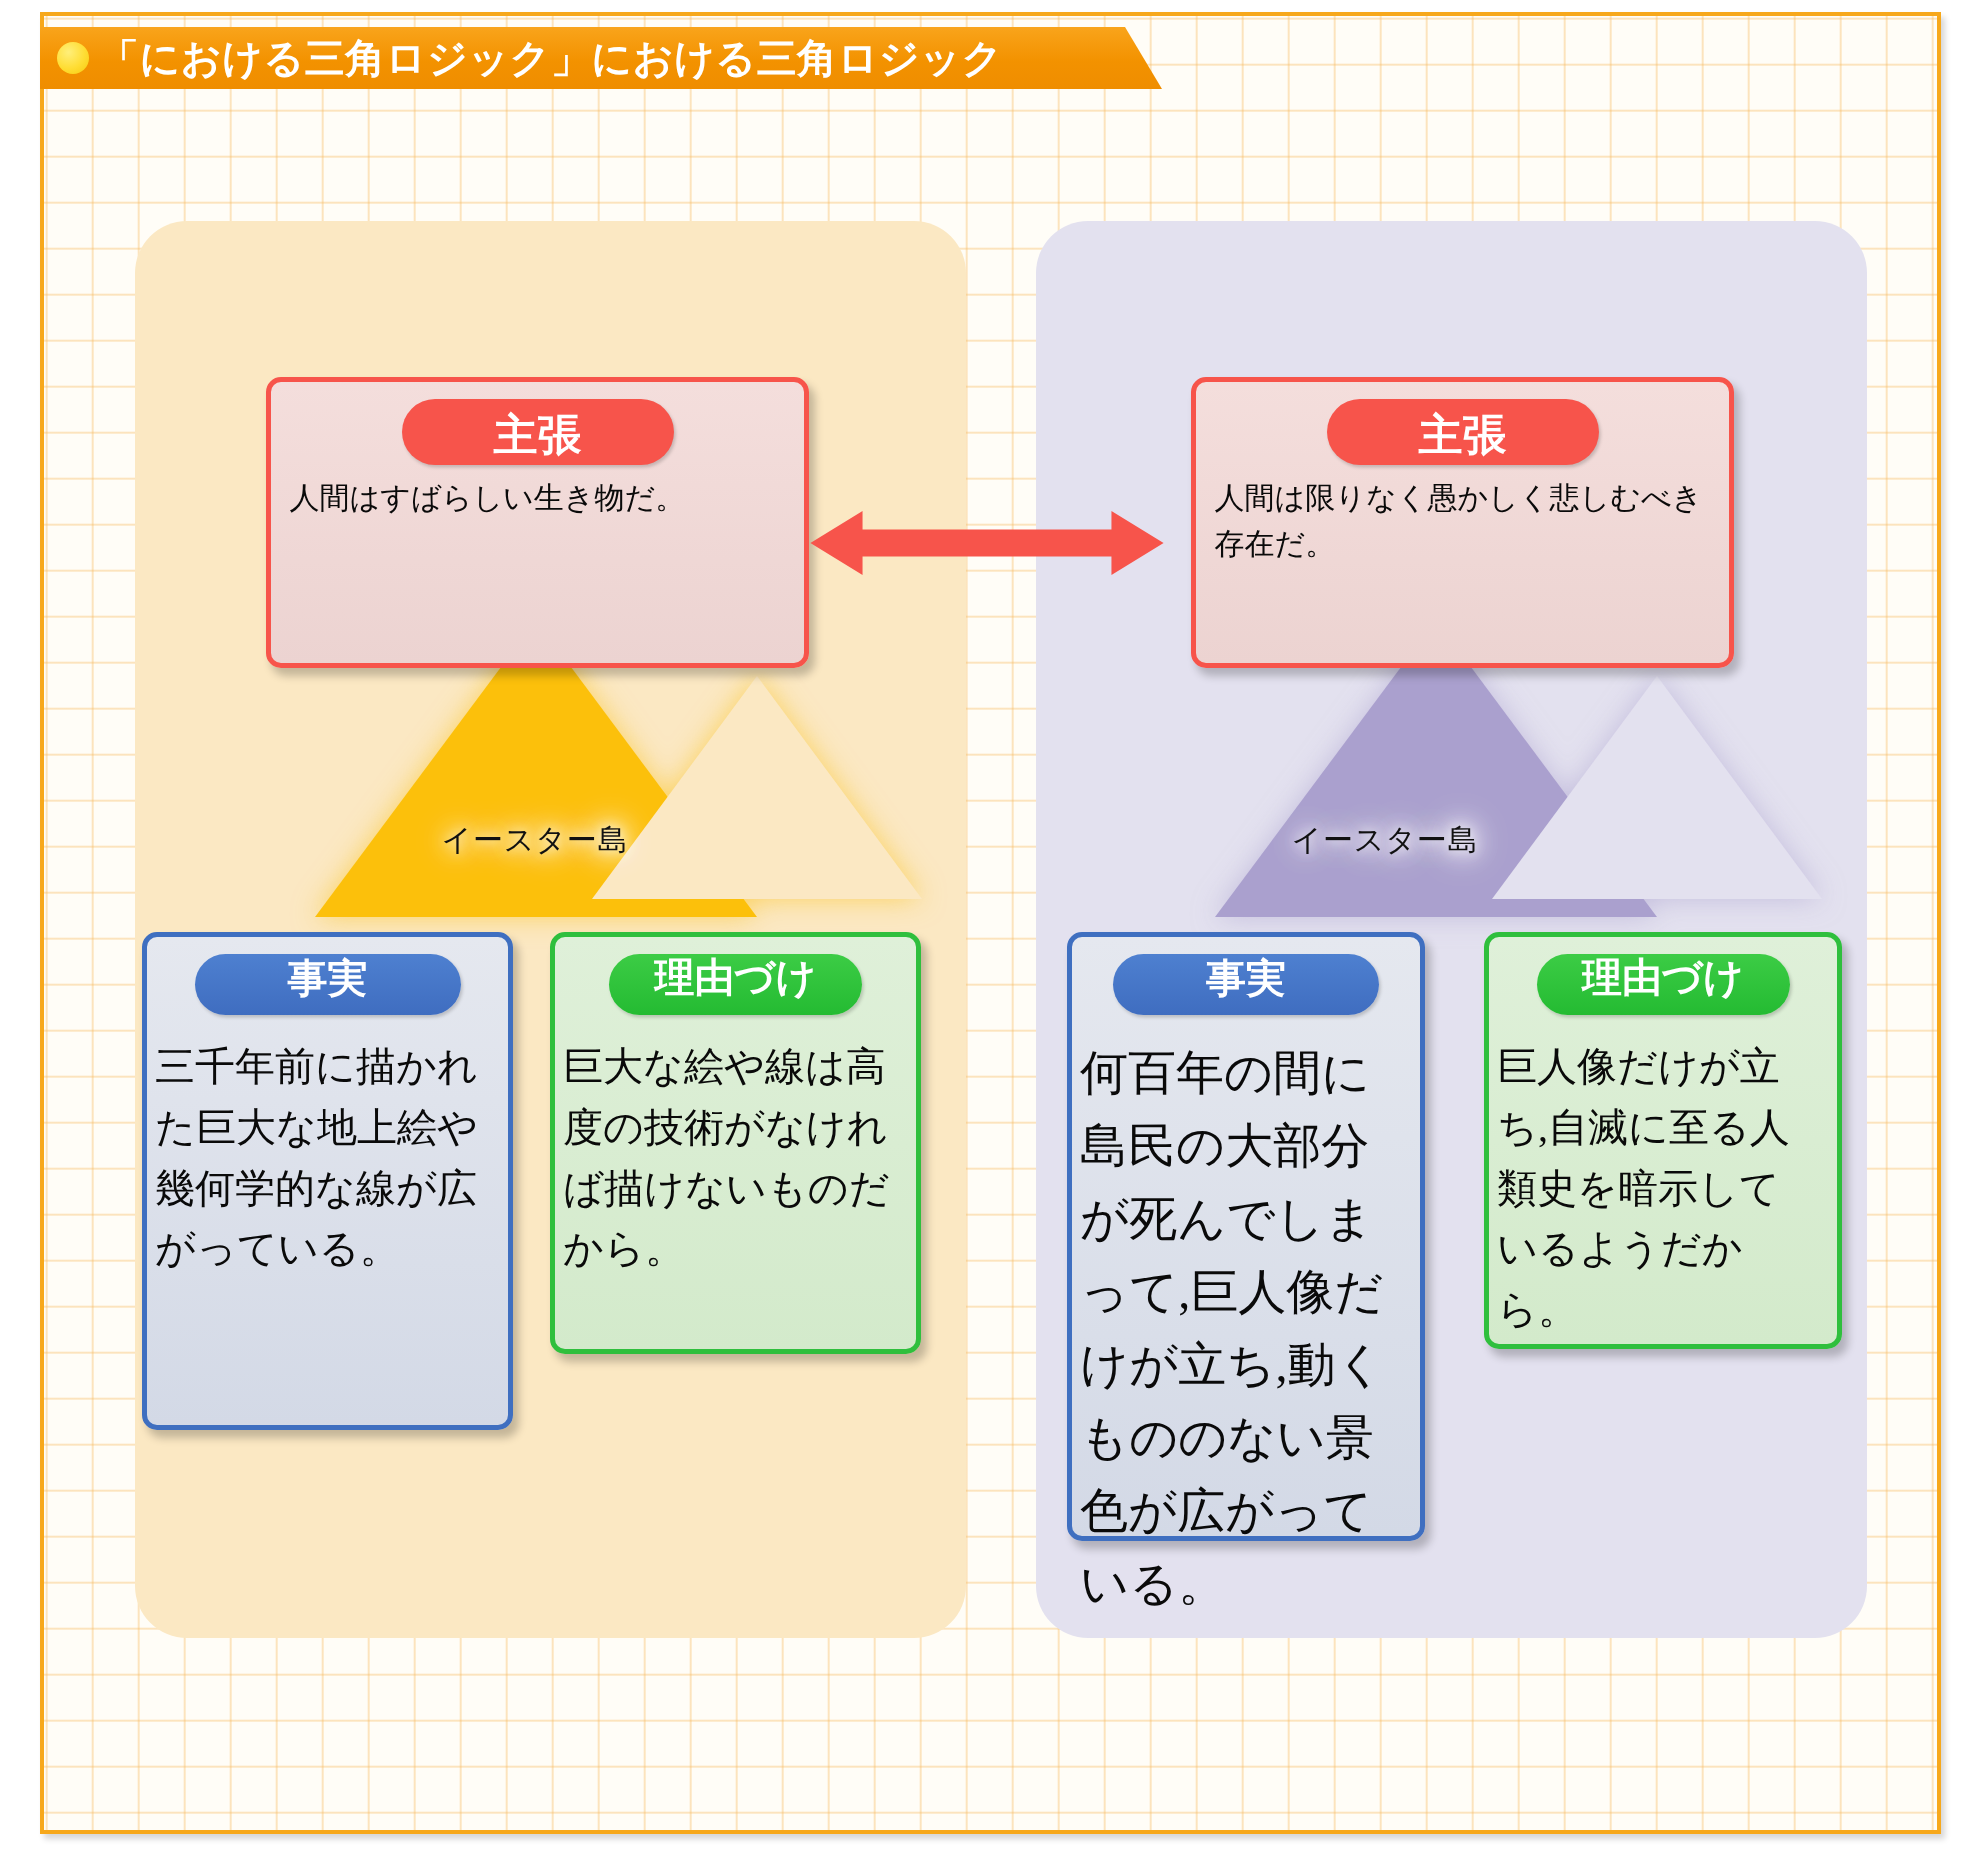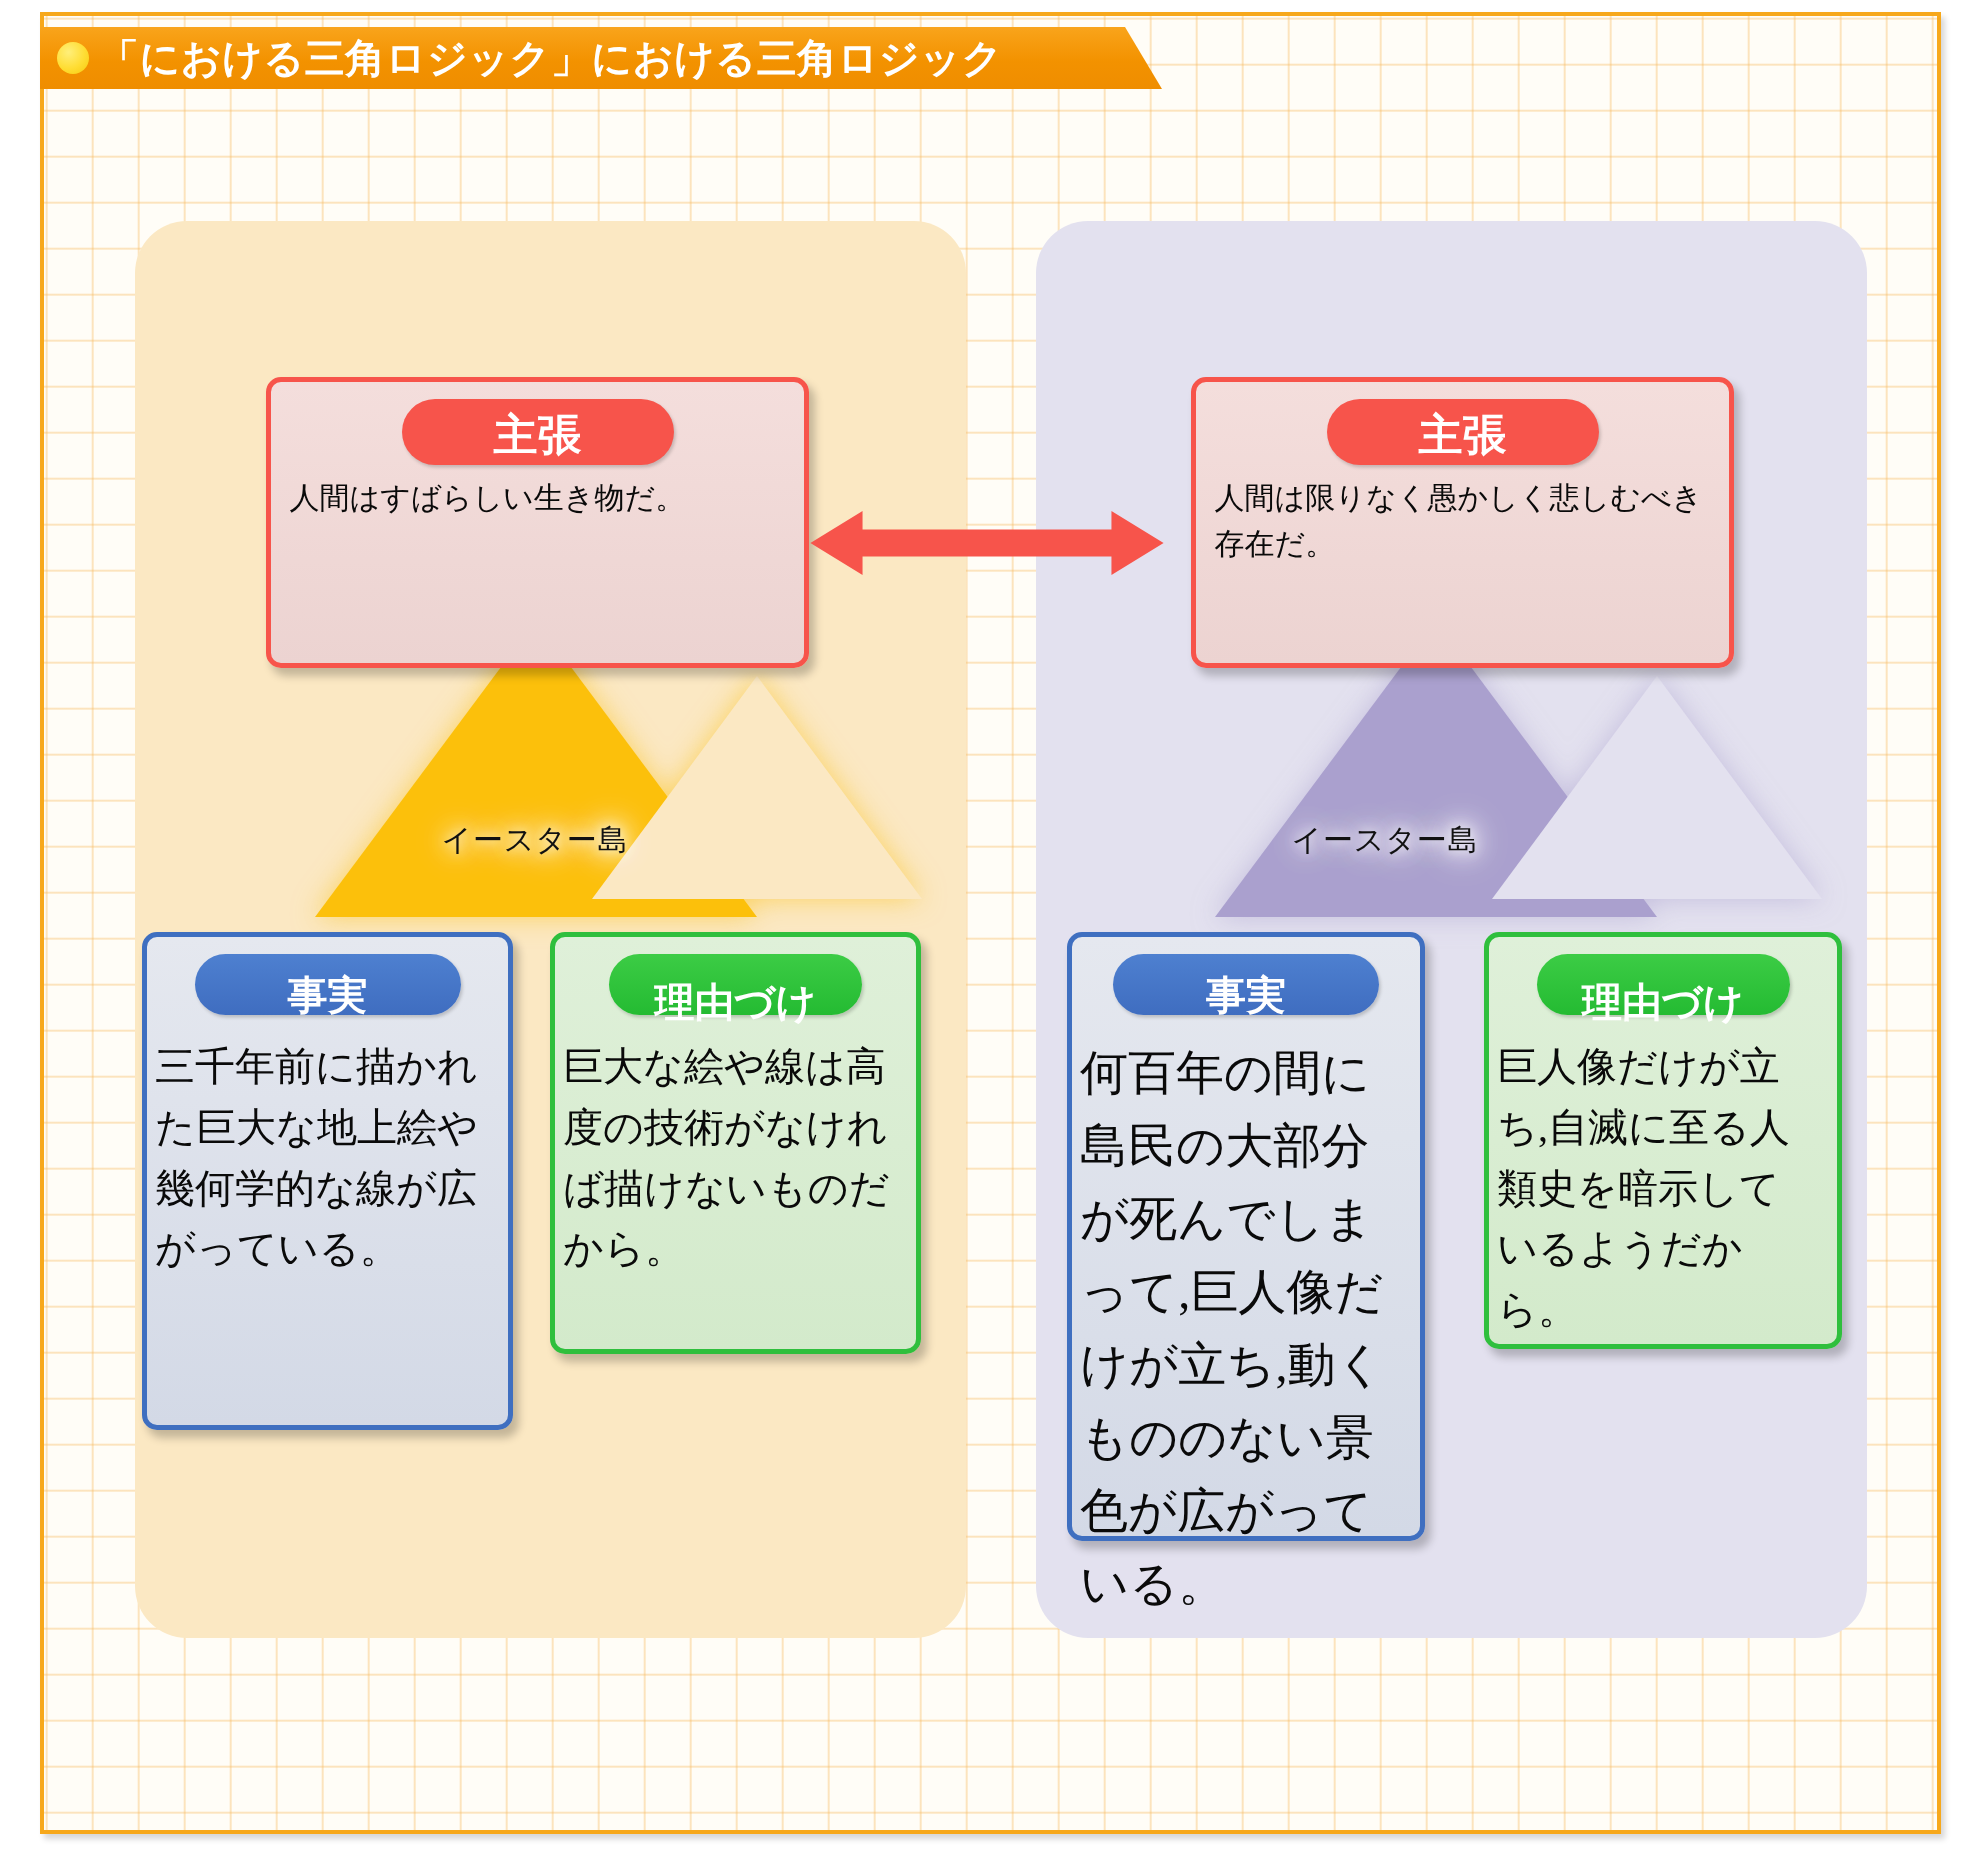--- a/index.html
+++ b/index.html
@@ -191,21 +191,21 @@
   
   .fact-card {
     border-color: #3f6fc0;
     background: linear-gradient(to bottom, #e5e8ef 0%, #d3d9e6 100%);
   }
   .fact-badge {
     background: linear-gradient(to bottom, #4e80d0 0%, #3f6dc0 100%);
     width: 266px;
     height: 61px;
     font-size: 40px;
-    padding-top: 21px;
+    padding-top: 4px;
     box-sizing: border-box;
   }
   #fact-left {
     left: 142px;
     top: 932px;
     width: 371px;
     height: 498px;
   }
   #fact-right {
     left: 1067px;
@@ -217,21 +217,21 @@
   
   .reason-card {
     border-color: #2fbf3d;
     background: linear-gradient(to bottom, #dff0d9 0%, #d3eacb 100%);
   }
   .reason-badge {
     background: linear-gradient(to bottom, #3ccc45 0%, #24bb32 100%);
     width: 253px;
     height: 61px;
     font-size: 40px;
-    padding-top: 28px;
+    padding-top: 3px;
     box-sizing: border-box;
   }
   #reason-left {
     left: 550px;
     top: 932px;
     width: 371px;
     height: 422px;
   }
   #reason-right {
     left: 1484px;

